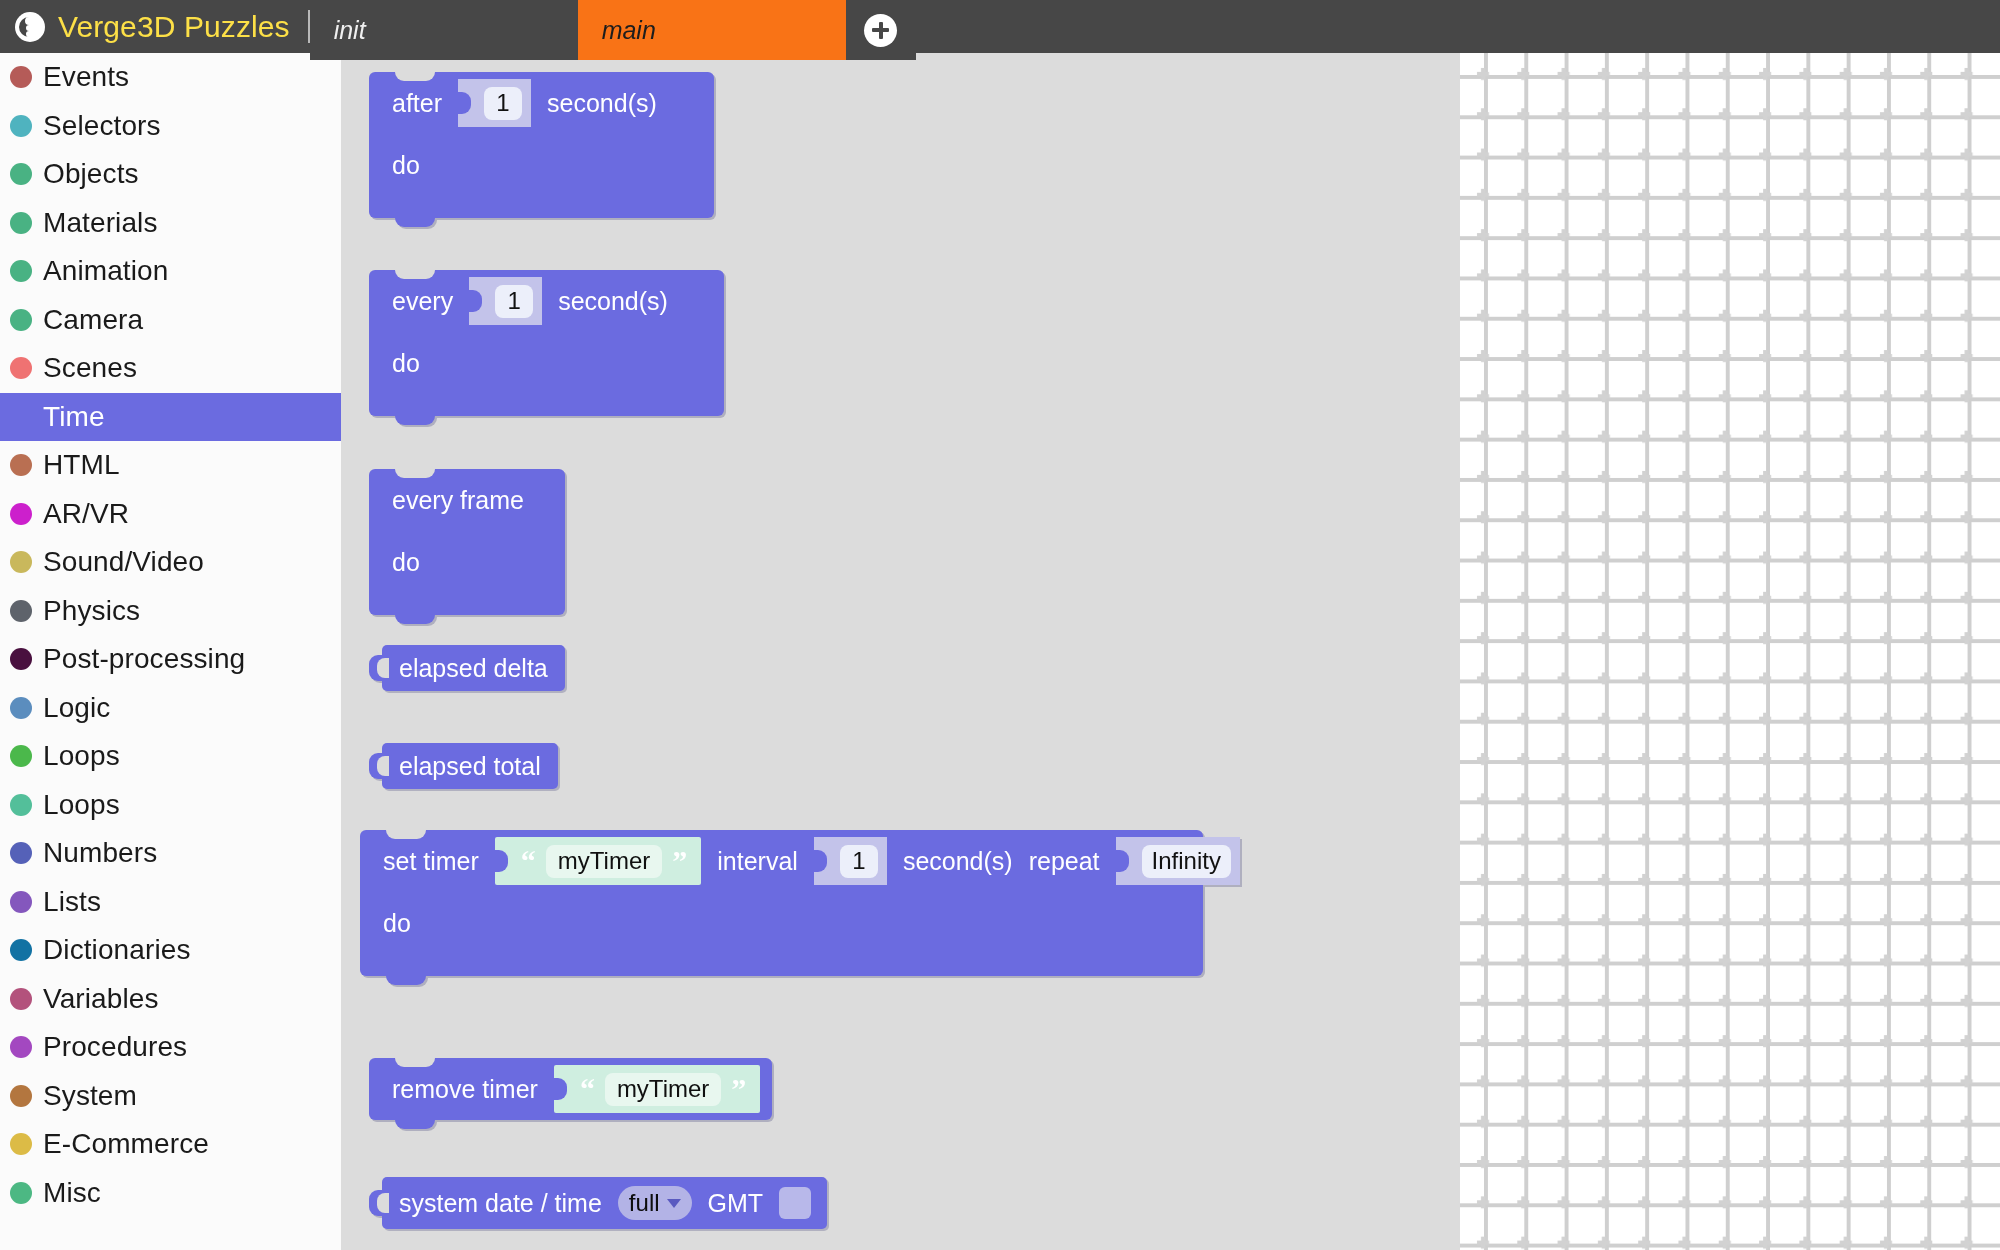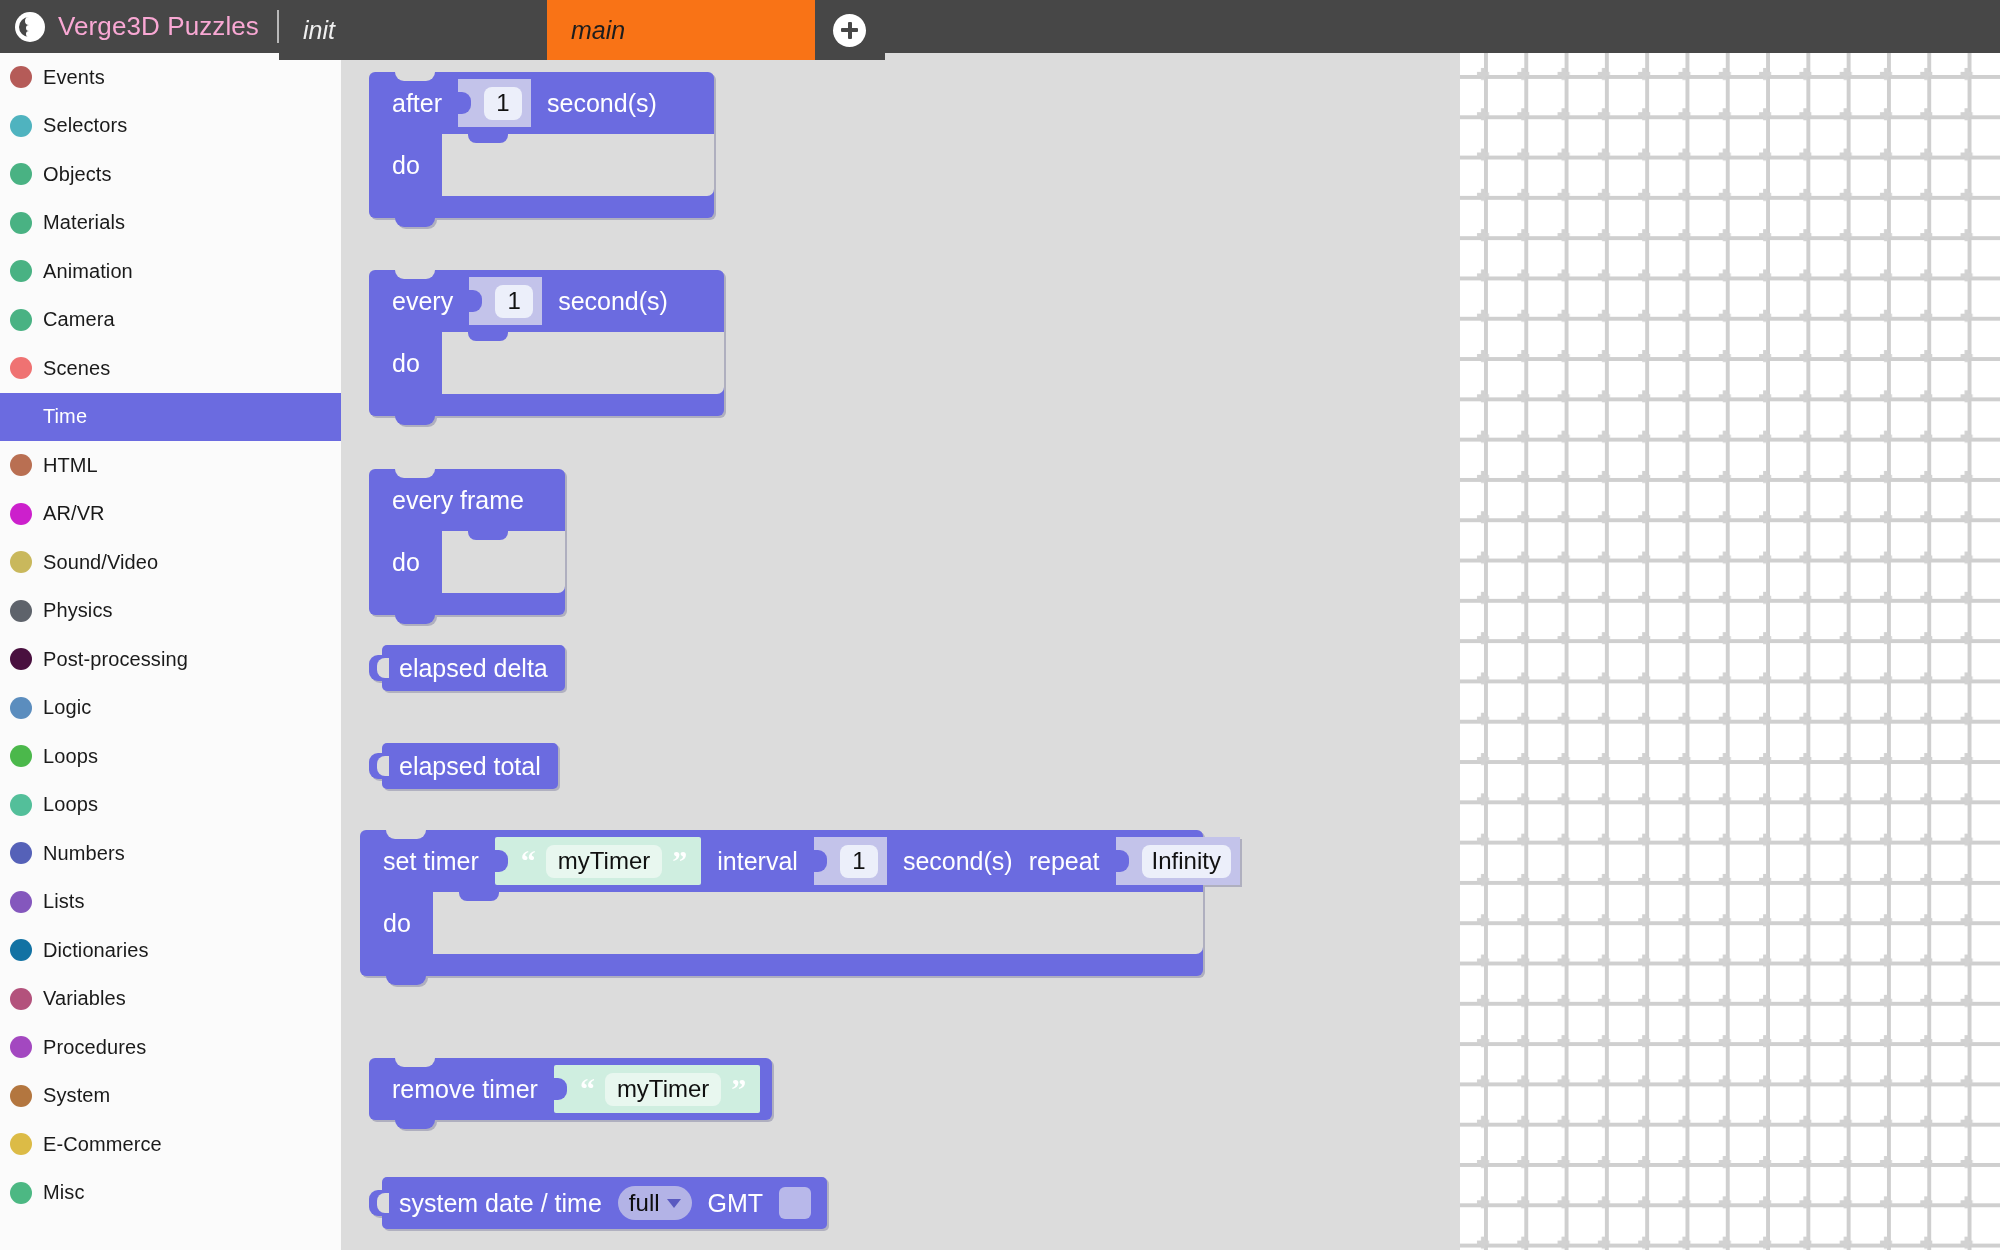--- a/index.html
+++ b/index.html
@@ -33,22 +33,22 @@
     align-items: center;
     gap: 12px;
     padding: 0 18px 0 14px;
     height: 53px;
   }
   .brand-logo {
     width: 32px; height: 32px;
     flex: 0 0 auto;
   }
   .brand-title {
-    color: #f9a8d4;
-    font-size: 26px;
+    color: #fde047;
+    font-size: 30px;
     font-weight: 400;
     letter-spacing: 0.1px;
     white-space: nowrap;
   }
   .brand-sep {
     width: 2px;
     background: #b9b9b9;
     margin: 10px 0 10px 0;
     flex: 0 0 auto;
   }
@@ -109,21 +109,21 @@
     box-sizing: border-box;
     cursor: pointer;
   }
   .cat .dot {
     width: 22px; height: 22px;
     border-radius: 50%;
     flex: 0 0 auto;
     margin-right: 11px;
   }
   .cat .cat-label {
-    font-size: 20px;
+    font-size: 28px;
     color: #1a1a1a;
     white-space: nowrap;
     letter-spacing: 0.1px;
   }
   .cat.selected {
     background: #6b6be0;
   }
   .cat.selected .cat-label { color: #ffffff; padding-left: 33px; }
 
   
@@ -176,20 +176,21 @@
     box-sizing: border-box;
     height: 62px;
   }
   .c-top .lbl { margin-right: 16px; white-space: nowrap; }
   .c-mid {
     position: relative;
     background: #6b6be0;
     display: flex;
     align-items: flex-start;
     height: 62px;
+    flex-direction: column;
   }
   .c-mid .do-lbl {
     padding-left: 23px;
     line-height: 62px;
     width: 73px;
     box-sizing: border-box;
     flex: 0 0 auto;
   }
   .c-notch-area {
     flex: 1 1 auto;

